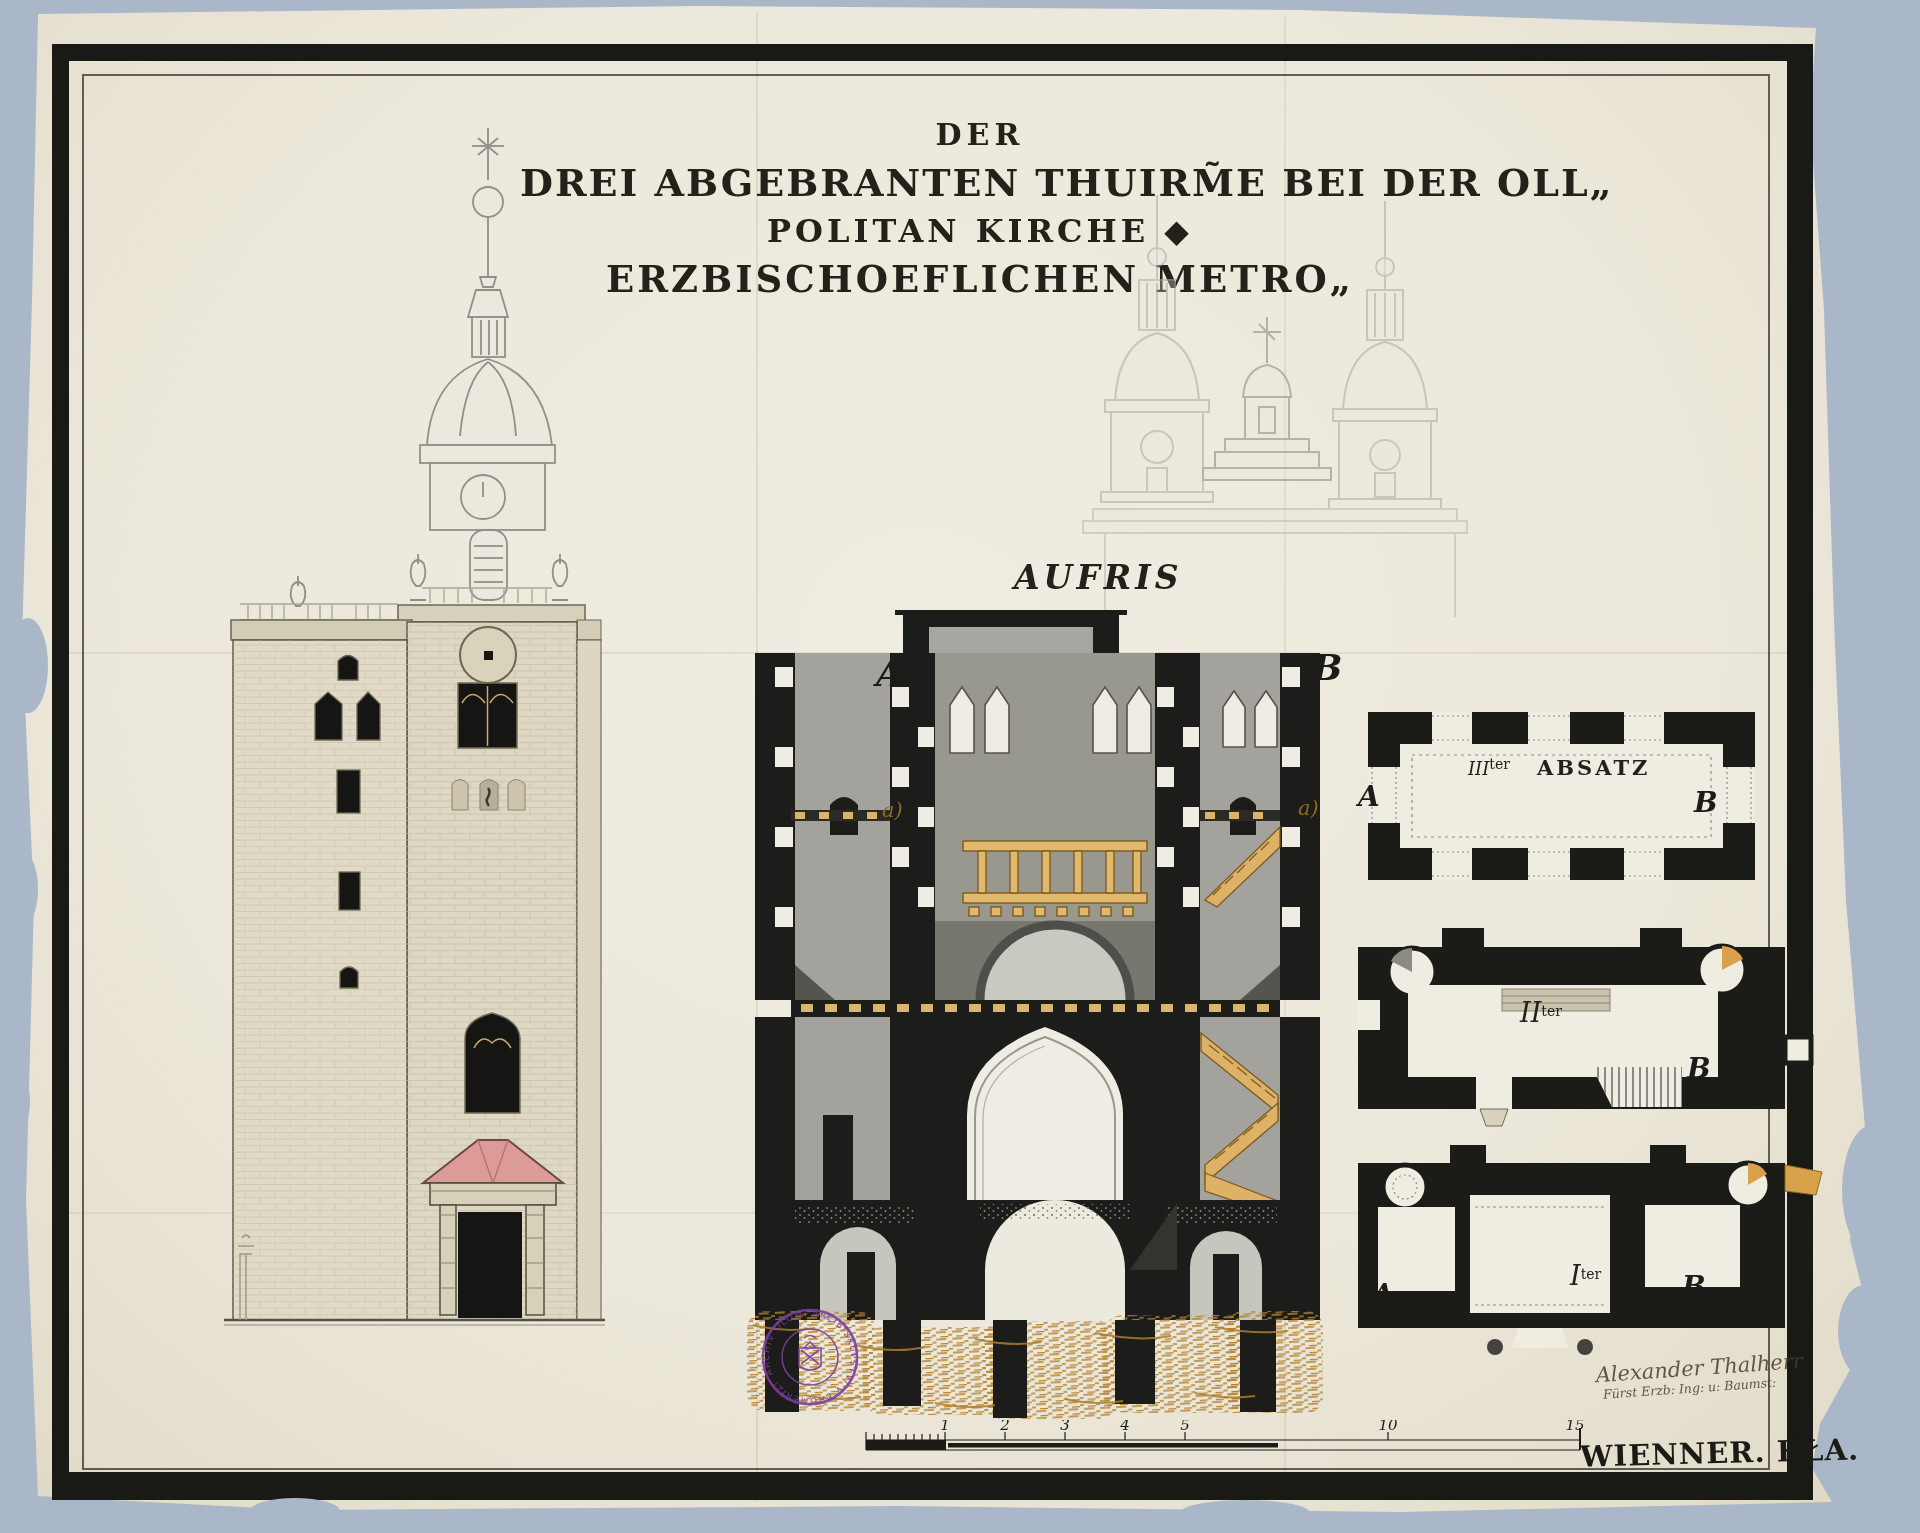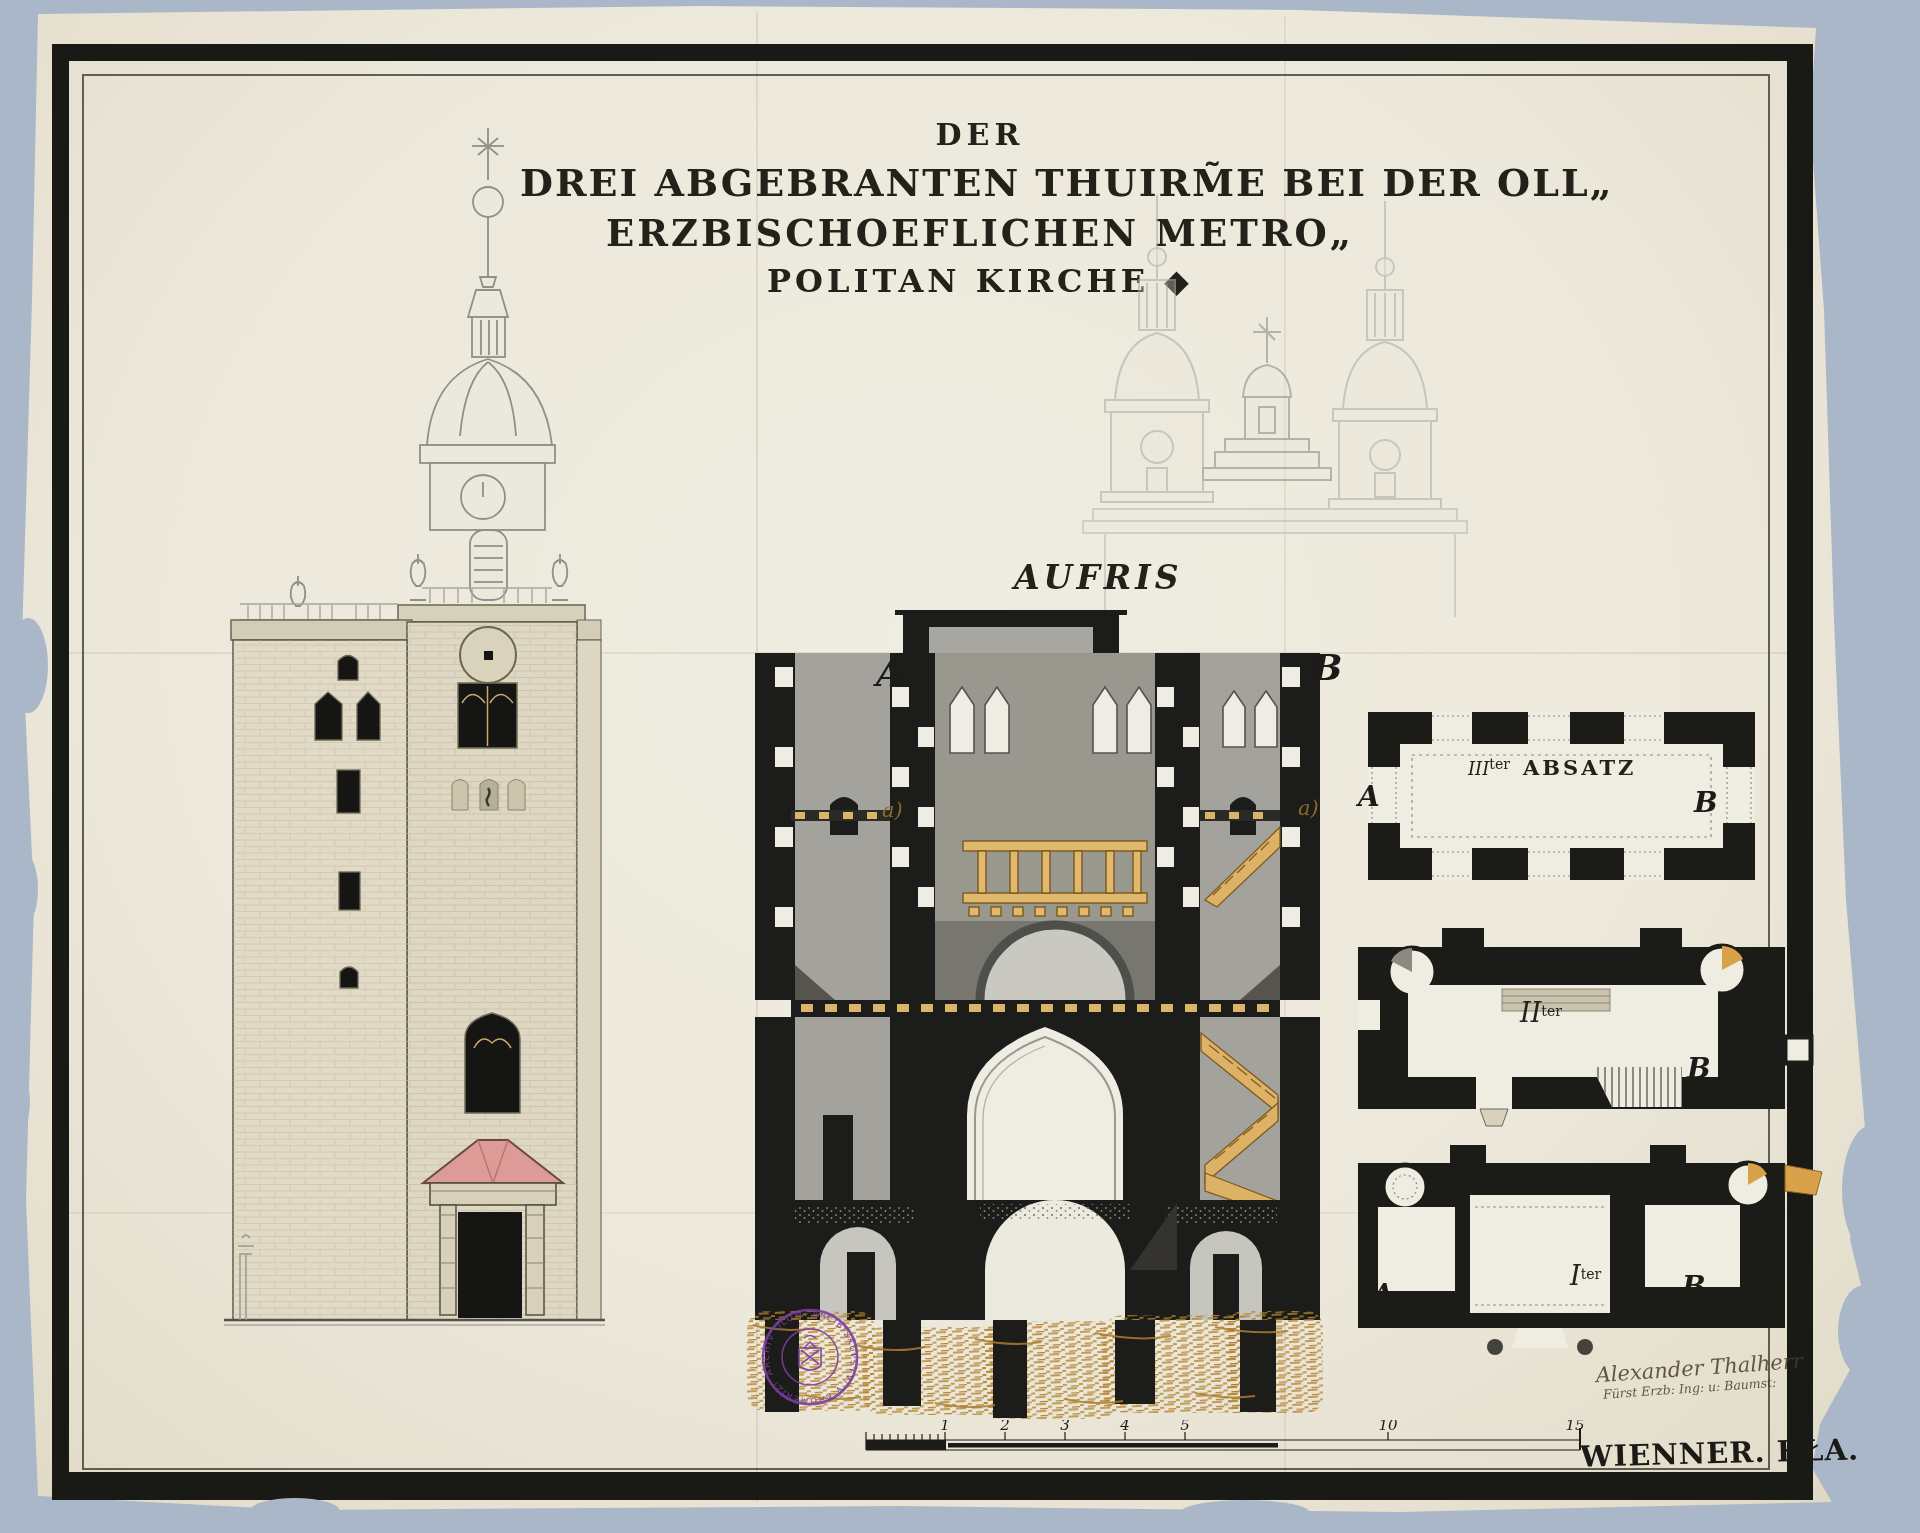--- a/index.html
+++ b/index.html
@@ -32,22 +32,22 @@
 <div class="abs crease-v" style="left:1284px;top:16px;height:1480px;opacity:.8"></div>
 <div class="abs crease-h" style="left:60px;top:652px;width:1730px"></div>
 <div class="abs crease-h" style="left:60px;top:1212px;width:1730px;opacity:.7"></div>
 
 <div class="abs frame"></div>
 <div class="abs pinstripe"></div>
 
 <div class="abs" style="left:520px;top:112px;width:920px">
   <div class="title-line" style="font-size:30px;letter-spacing:5px;line-height:46px">DER</div>
   <div class="title-line" style="font-size:38px;letter-spacing:2px;line-height:50px">DREI ABGEBRANTEN THUIRM̃E BEI DER OLL„</div>
+  <div class="title-line" style="font-size:32px;letter-spacing:4px;line-height:46px">POLITAN KIRCHE ◆</div>
   <div class="title-line" style="font-size:37px;letter-spacing:3px;line-height:50px">ERZBISCHOEFLICHEN METRO„</div>
-  <div class="title-line" style="font-size:32px;letter-spacing:4px;line-height:46px">POLITAN KIRCHE ◆</div>
 </div>
 
 <svg class="abs" style="left:1075px;top:185px;opacity:.6" width="400" height="470" viewBox="0 0 400 470">
   <g stroke="#b0afa7" stroke-width="2" fill="#e9e6da" fill-opacity=".5">
 
     <g>
       <line x1="82" y1="10" x2="82" y2="95"></line>
       <circle cx="82" cy="72" r="9"></circle>
       <rect x="64" y="95" width="36" height="50"></rect>
       <line x1="72" y1="98" x2="72" y2="143"></line>
@@ -446,21 +446,21 @@
   </g>
   <defs>
     <pattern id="hatchV2" width="7" height="7" patternUnits="userSpaceOnUse">
       <path d="M3,0 V7" stroke="#56544e" stroke-width="1.3"></path>
     </pattern>
   </defs>
 </svg>
 
 <div class="abs planlabel" style="left:1468px;top:755px">
   <span style="font-size:18px;font-style:italic">III</span><sup style="font-size:14px">ter</sup>
-  <span style="font-size:21px;font-weight:700;letter-spacing:3px;margin-left:8px">ABSATZ</span>
+  <span style="font-size:21px;font-weight:700;letter-spacing:3px;margin-left:22px">ABSATZ</span>
 </div>
 <div class="abs marker" style="left:1358px;top:780px;font-size:28px">A</div>
 <div class="abs marker" style="left:1694px;top:786px;font-size:28px">B</div>
 
 <div class="abs planlabel" style="left:1520px;top:997px">
   <span style="font-size:27px;font-style:italic">II</span><sup style="font-size:14px">ter</sup>
 </div>
 <div class="abs marker" style="left:1376px;top:1048px;font-size:28px">A</div>
 <div class="abs marker" style="left:1687px;top:1052px;font-size:28px">B</div>
 

